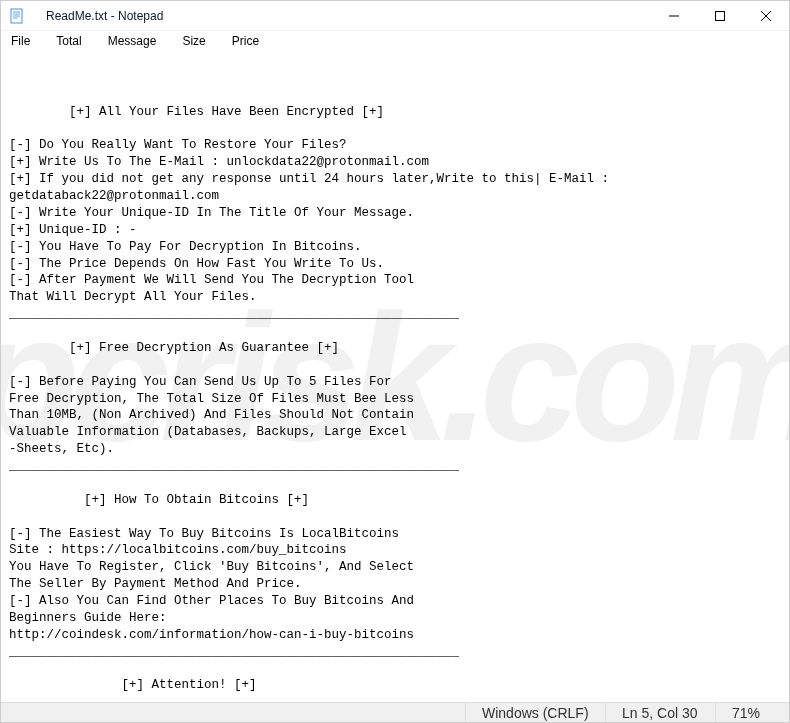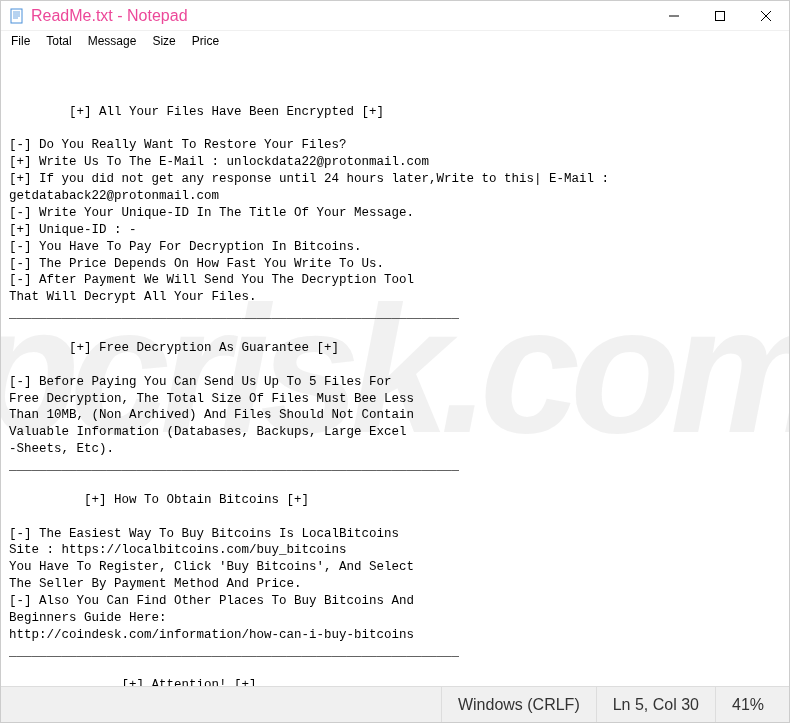--- a/index.html
+++ b/index.html
@@ -39,66 +39,67 @@
       gap: 6px;
     }
     .app-icon {
       width: 16px;
       height: 16px;
       display: inline-flex;
       align-items: center;
       justify-content: center;
     }
     .title-text {
-      font-size: 16px;
-      color: #ec4899;
+      font-size: 12px;
+      color: #0f172a;
+      margin-left: 15px;
     }
     .window-controls {
       display: flex;
     }
     .window-btn {
       width: 46px;
       height: 30px;
       display: flex;
       align-items: center;
       justify-content: center;
       cursor: pointer;
     }
     .menu-bar {
       height: 20px;
       display: flex;
       align-items: center;
       padding: 0 4px;
-      gap: 4px;
+      gap: 14px;
       background: #fff;
     }
     .menu-item {
       padding: 1px 6px;
       font-size: 12px;
       cursor: pointer;
     }
     .content-area {
       flex: 1;
       padding: 2px 8px;
       font-family: Consolas, "Courier New", monospace;
       font-size: 12.5px;
       line-height: 1.35;
       color: #000;
       white-space: pre-wrap;
       overflow: hidden;
       position: relative;
     }
     .status-bar {
-      height: 36px;
+      height: 20px;
       background: #f0f0f0;
       border-top: 1px solid #ddd;
       display: flex;
       align-items: center;
       justify-content: flex-end;
-      font-size: 16px;
+      font-size: 14px;
       color: #333;
       padding-right: 4px;
     }
     .status-section {
       padding: 0 16px;
       border-left: 1px solid #ddd;
       height: 100%;
       display: flex;
       align-items: center;
     }
@@ -210,15 +211,15 @@
 [-] Decryption Of Your Files With The Help Of Third
 Parties May Cause Increased Price (They Add Their Fee
 To Our) Or You Can Become A Victim Of A Scam.
 
 ____________________AWT_Ransomware____________________</div>
   </div>
 
   <div class="status-bar">
     <div class="status-section" style="min-width:140px">Windows (CRLF)</div>
     <div class="status-section" style="min-width:110px">Ln 5, Col 30</div>
-    <div class="status-section" style="min-width:70px">41%</div>
+    <div class="status-section" style="min-width:70px">71%</div>
   </div>
 </div>
 
 </body></html>

